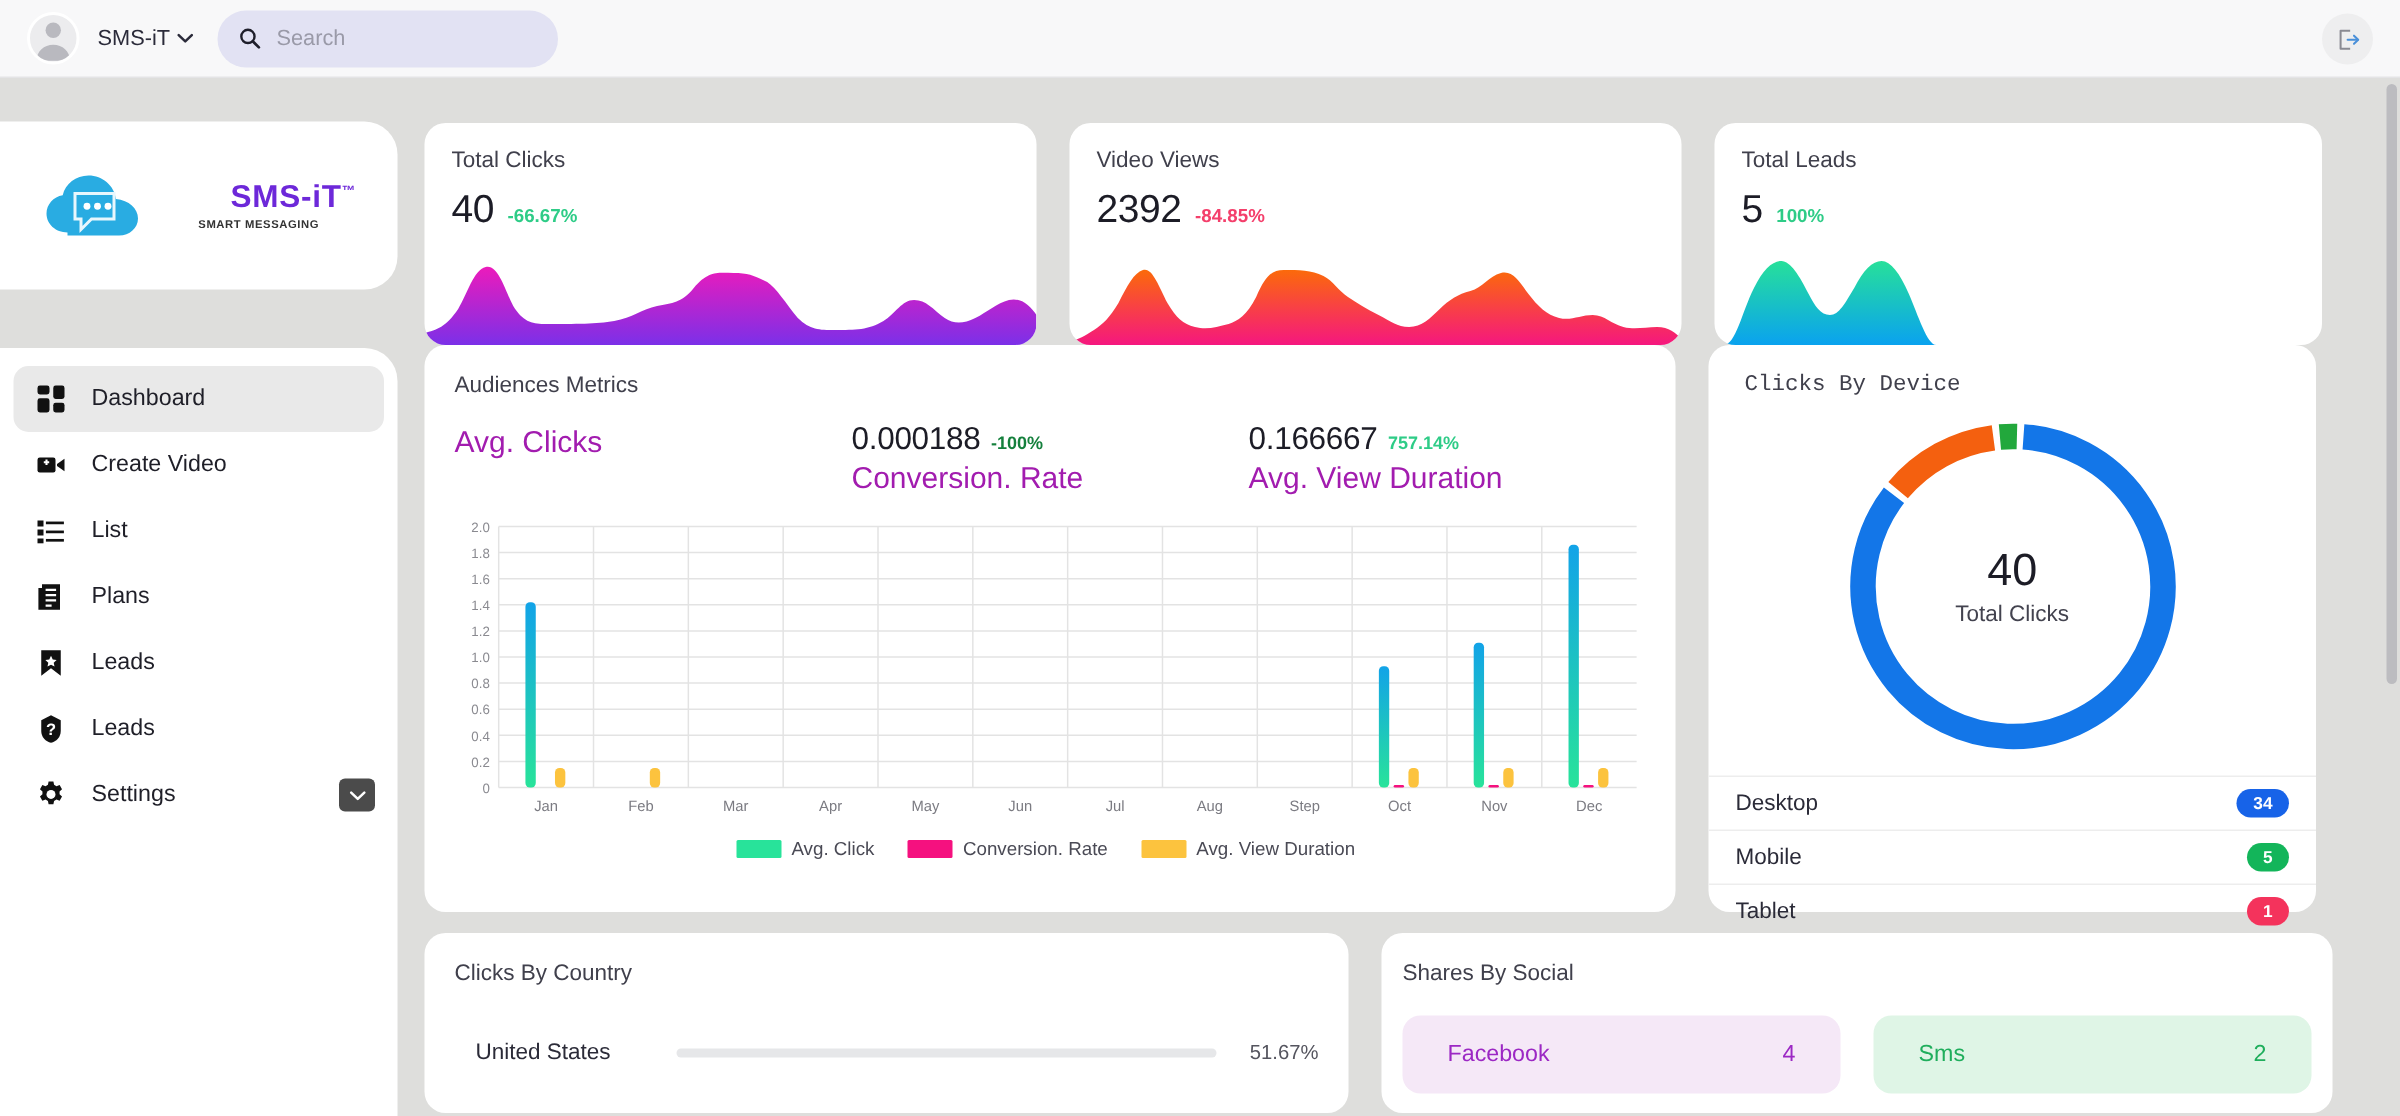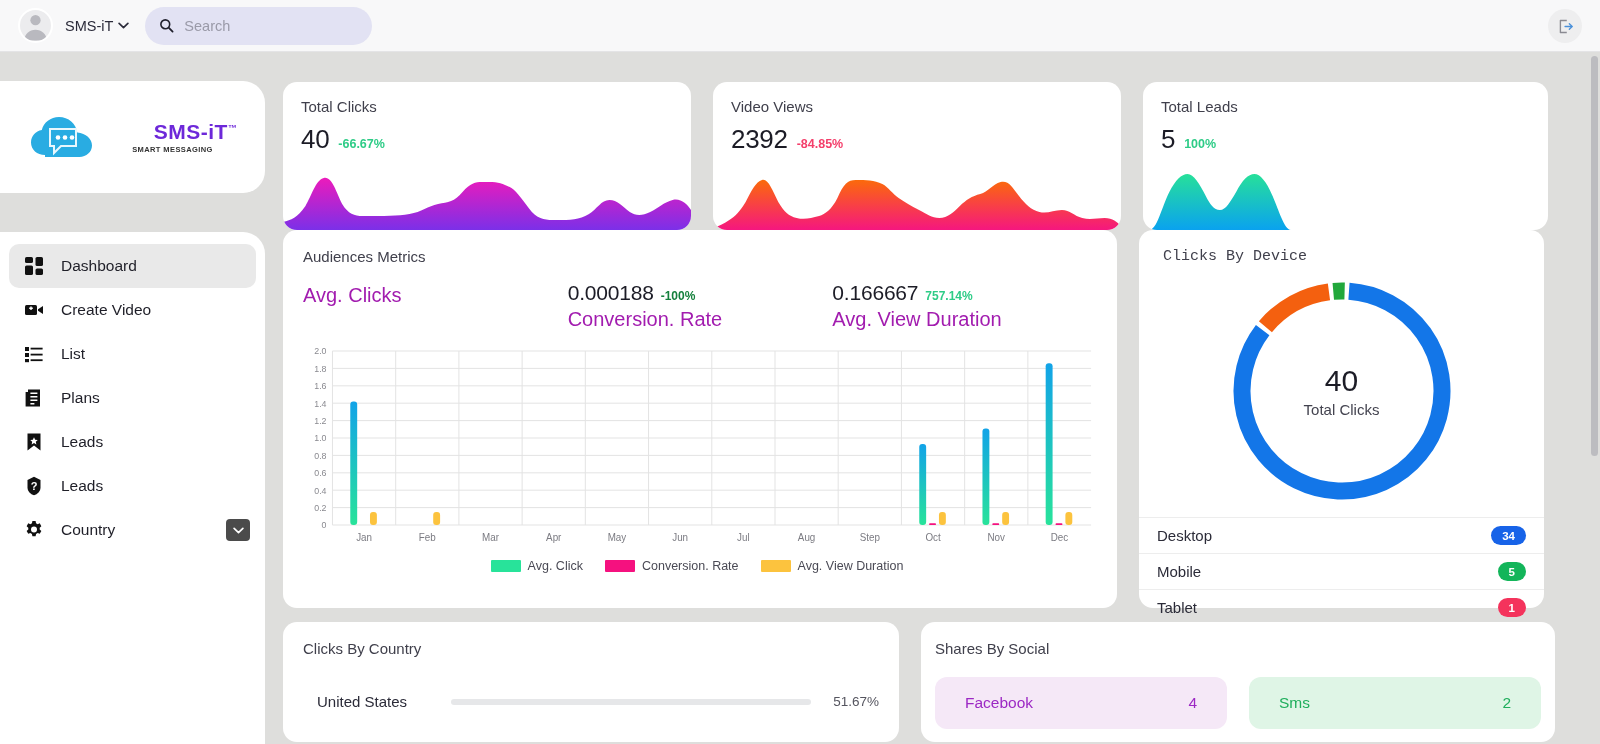--- a/index.html
+++ b/index.html
@@ -308,21 +308,21 @@
       </div>
 
 
       <div class="nav-item">
         <span class="ico">
           <svg viewBox="0 0 20 20">
               <path d="M8.4 1h3.2l.45 2.2 1.6.95 2.1-.8 1.6 2.8-1.65 1.5v1.9l1.65 1.5-1.6 2.8-2.1-.8-1.6.95-.45 2.2H8.4l-.45-2.2-1.6-.95-2.1.8-1.6-2.8 1.65-1.5v-1.9L2.65 6.15l1.6-2.8 2.1.8 1.6-.95z" fill="#111"></path>
               <circle cx="10" cy="9.6" r="3" fill="#fff"></circle>
             </svg>
         </span>
-        <span class="nav-label">Country</span>
+        <span class="nav-label">Settings</span>
         <span class="nav-caret">
           <svg viewBox="0 0 12 8">
               <path d="M1 1.6L6 6.4L11 1.6" fill="none" stroke="#fff" stroke-width="1.9" stroke-linecap="round" stroke-linejoin="round"></path>
             </svg>
         </span>
       </div>
 
     </div>
   </div>
 

